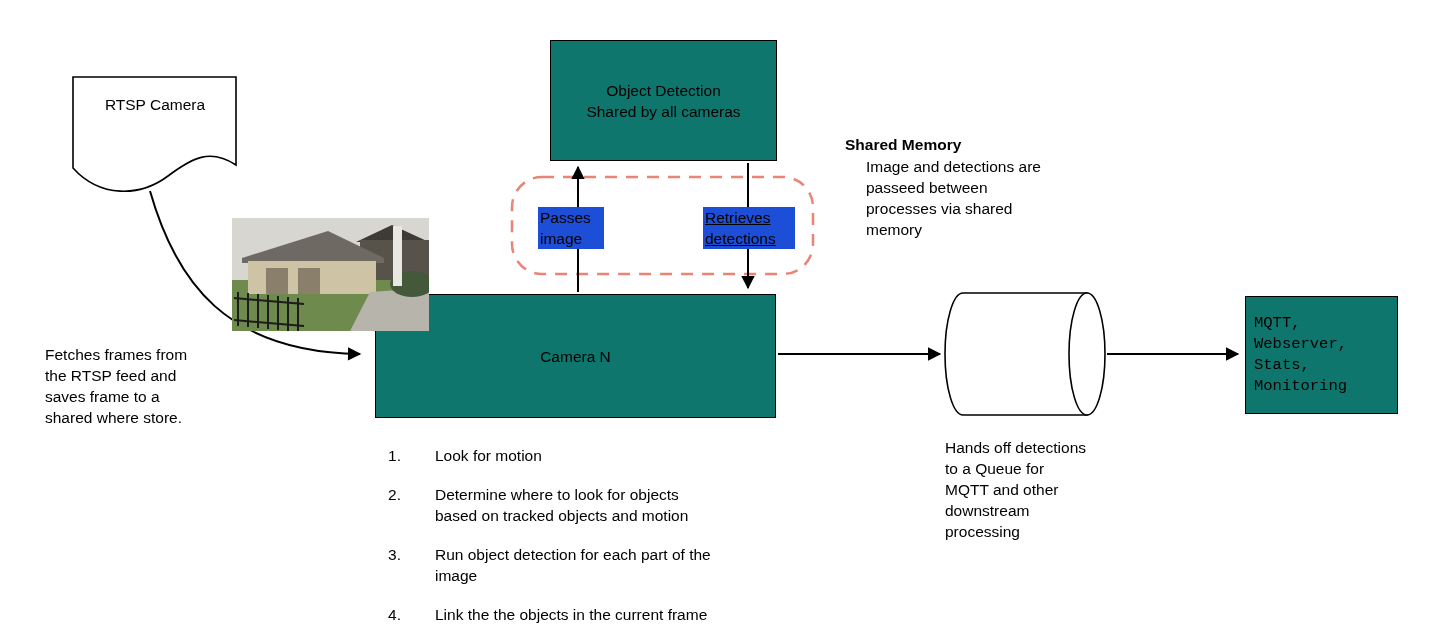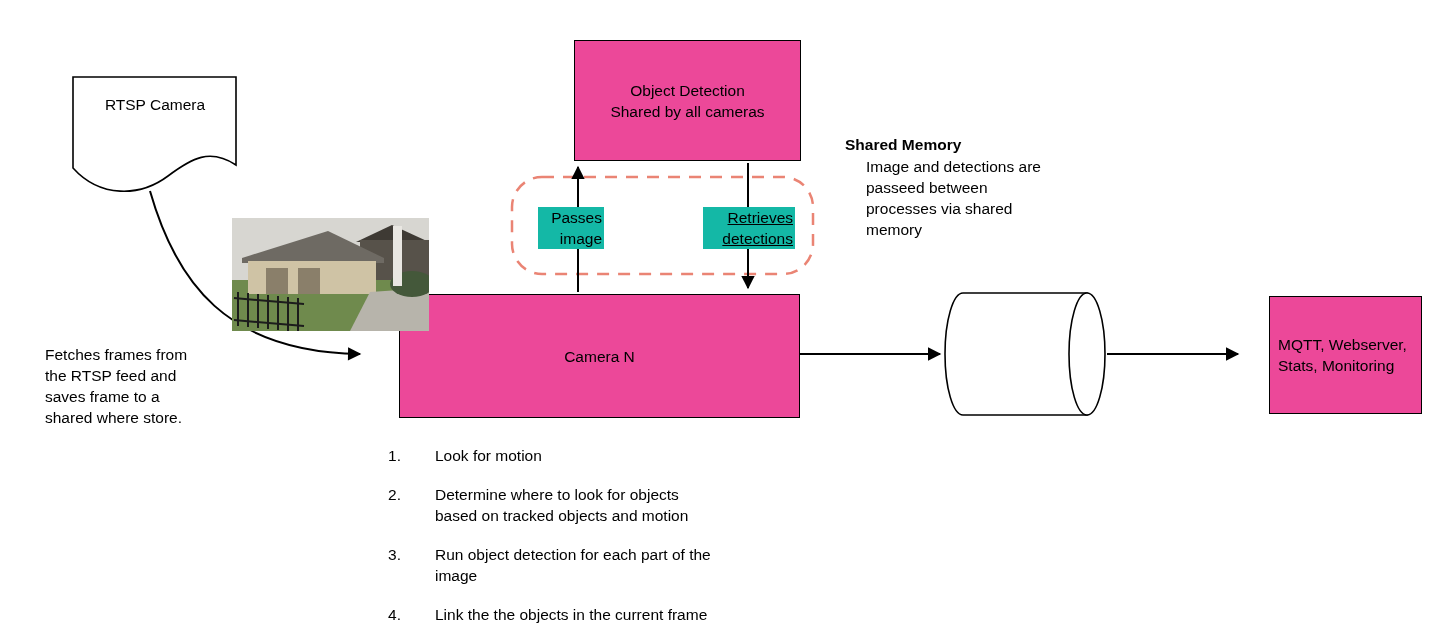--- a/index.html
+++ b/index.html
@@ -4,35 +4,34 @@
 <style>
   * { box-sizing: border-box; margin: 0; padding: 0; }
   html, body { background: #ffffff; }
   #canvas {
     position: relative; width: 1448px; height: 625px; background: #ffffff;
     font-family: "Liberation Sans", sans-serif; font-size: 15.5px;
     line-height: 21px; color: #000; overflow: hidden;
   }
   .layer { position: absolute; left: 0; top: 0; z-index: 1; }
   .node {
-    position: absolute; z-index: 2; background: #ec4899; border: 1.6px solid #000;
+    position: absolute; z-index: 2; background: #0f766e; border: 1.6px solid #000;
     display: flex; flex-direction: column; align-items: center; justify-content: center;
     text-align: center;
-    margin-left: 24px;
   }
   #node-object-detection { left: 550px; top: 40px; width: 227px; height: 121px; }
   #node-camera-n { left: 375px; top: 294px; width: 401px; height: 124px; align-items: center; }
   #node-outputs { left: 1245px; top: 296px; width: 153px; height: 118px;
-                  align-items: flex-end; text-align: left; padding: 0 8px; }
+                  align-items: flex-end; text-align: left; padding: 0 8px; font-family: Liberation Mono, monospace; }
   .note { position: absolute; z-index: 2; }
   #note-fetch { left: 45px; top: 344px; width: 146px; }
   #label-shared-memory { left: 845px; top: 134px; width: 210px; font-weight: bold; }
   #note-shared-memory { left: 866px; top: 156px; width: 185px; }
   #note-handsoff { left: 945px; top: 437px; width: 144px; }
-  .edge-label { position: absolute; z-index: 4; background: #14b8a6; text-align: right; padding: 0 2px; }
+  .edge-label { position: absolute; z-index: 4; background: #1d4ed8; text-align: left; padding: 0 2px; }
   #label-passes { left: 538px; top: 207px; width: 66px; }
   #label-retrieves { left: 703px; top: 207px; width: 92px; text-decoration: underline; }
   #label-queue { position: absolute; z-index: 3; left: 950px; top: 331px; width: 110px; text-align: center; }
   #rtsp-label { position: absolute; z-index: 2; left: 73px; top: 94px; width: 164px; text-align: center; }
   #snapshot { position: absolute; left: 232px; top: 218px; z-index: 3; }
   #camera-steps {
     position: absolute; left: 383px; top: 427px; width: 334px; z-index: 2;
     list-style: none; counter-reset: step;
   }
   #camera-steps li { position: relative; padding-left: 52px; counter-increment: step; margin-top: 18px; }
@@ -113,18 +112,19 @@
 
   <ol id="camera-steps">
     <li>Look for motion</li>
     <li>Determine where to look for objects based on tracked objects and motion</li>
     <li>Run object detection for each part of the image</li>
     <li>Link the the objects in the current frame to previous detections and track</li>
   </ol>
 
   <div class="note" id="note-fetch">Fetches frames from the RTSP feed and saves frame to a shared where store.</div>
 
+  <div class="note" id="note-handsoff">Hands off detections to a Queue for MQTT and other downstream processing</div>
 
   <div class="node" id="node-outputs">
     <div>MQTT, Webserver, Stats, Monitoring</div>
   </div>
 
 </div>
 
 </body></html>

